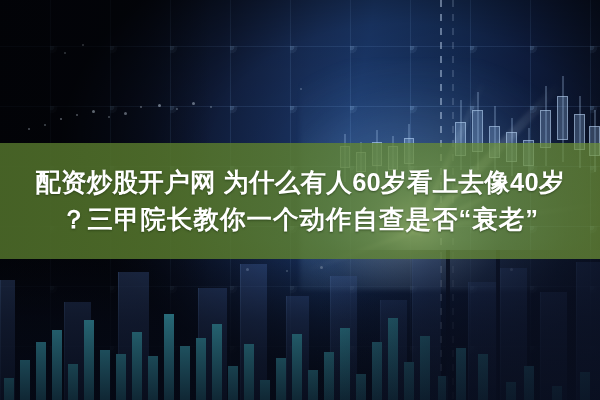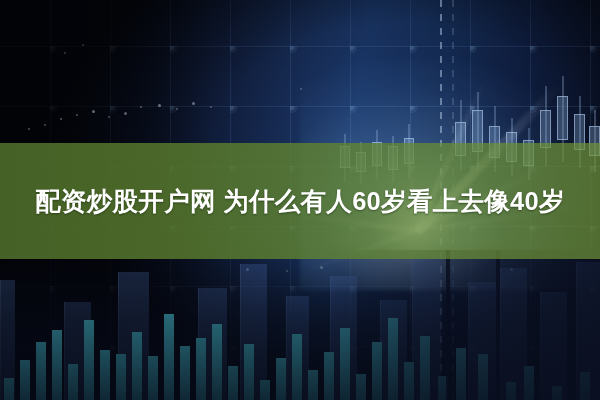--- a/index.html
+++ b/index.html
@@ -336,15 +336,16 @@
 
     <div class="vbar dim" style="left:446px;width:4px;height:150px;background:rgba(8,14,30,0.85);"></div>
     <div class="vbar dim" style="left:496px;width:4px;height:150px;background:rgba(8,14,30,0.85);"></div>
   </div>
 
   <div class="bg-darkbottom"></div>
   <div class="vol-shade"></div>
 
   <div class="band">
     <div class="headline l1">配资炒股开户网 为什么有人60岁看上去像40岁</div>
+    <div class="headline l2">？三甲院长教你一个动作自查是否“衰老”</div>
   </div>
 
 </div>
 
 </body></html>

